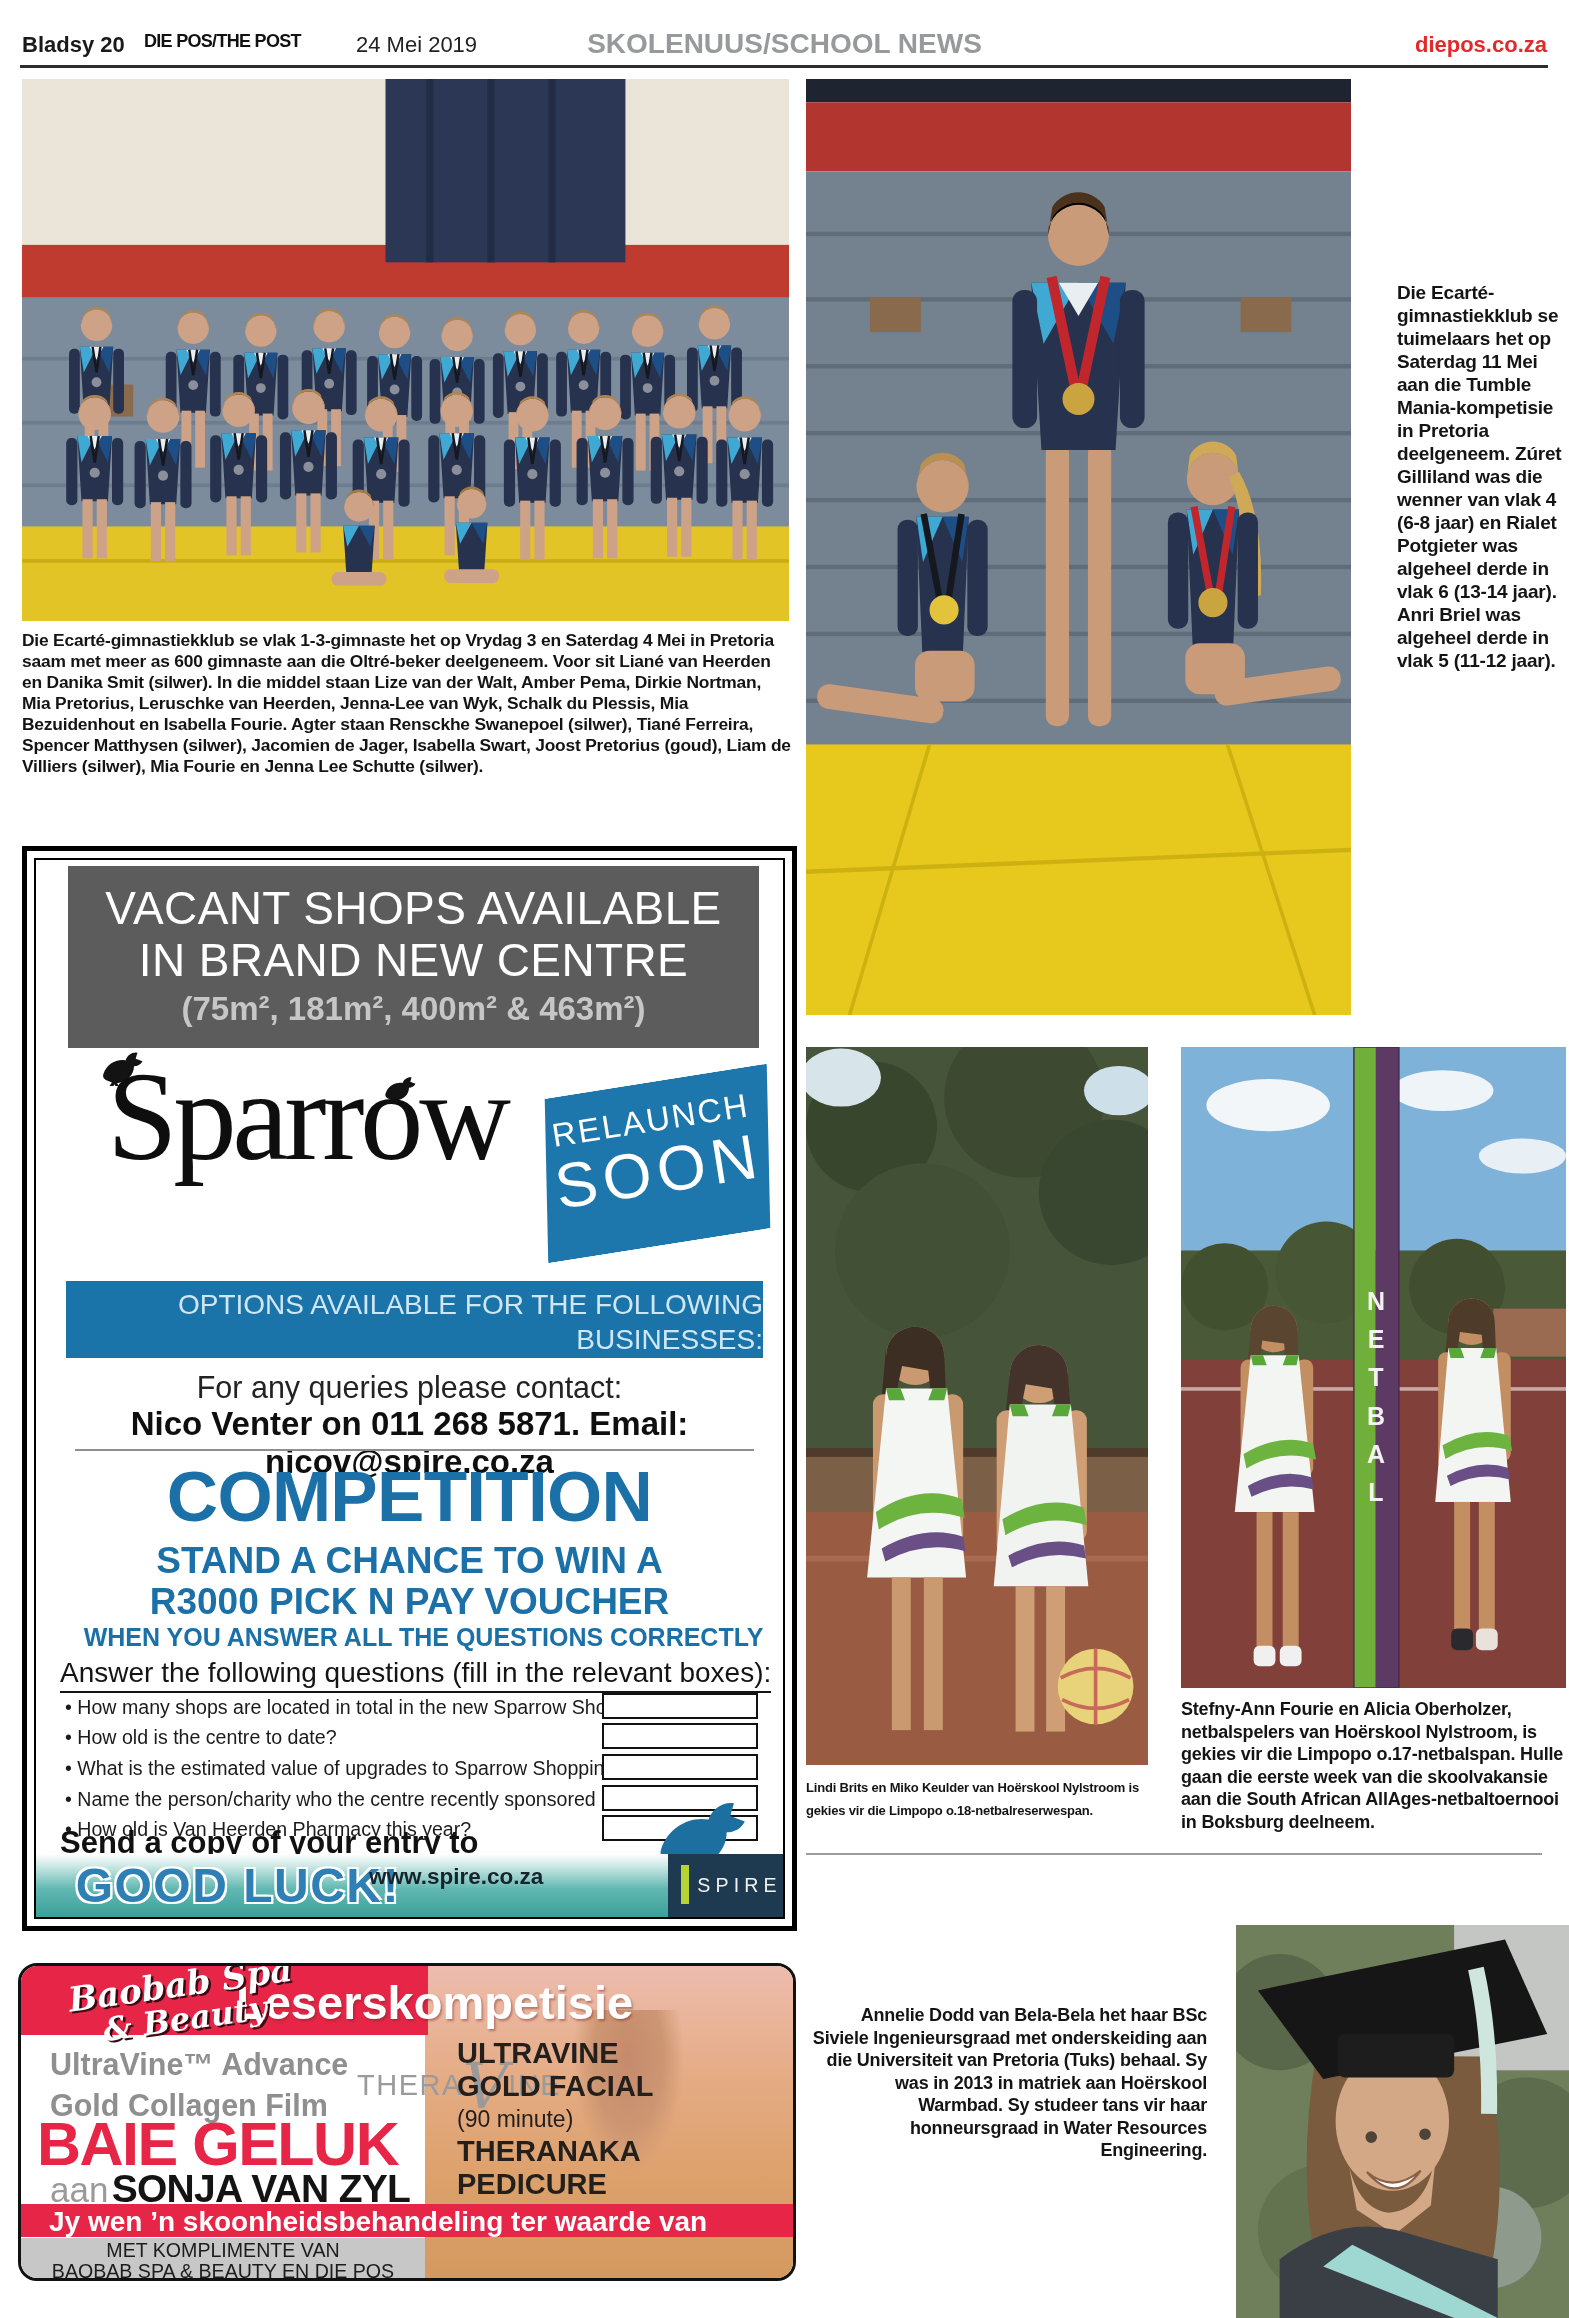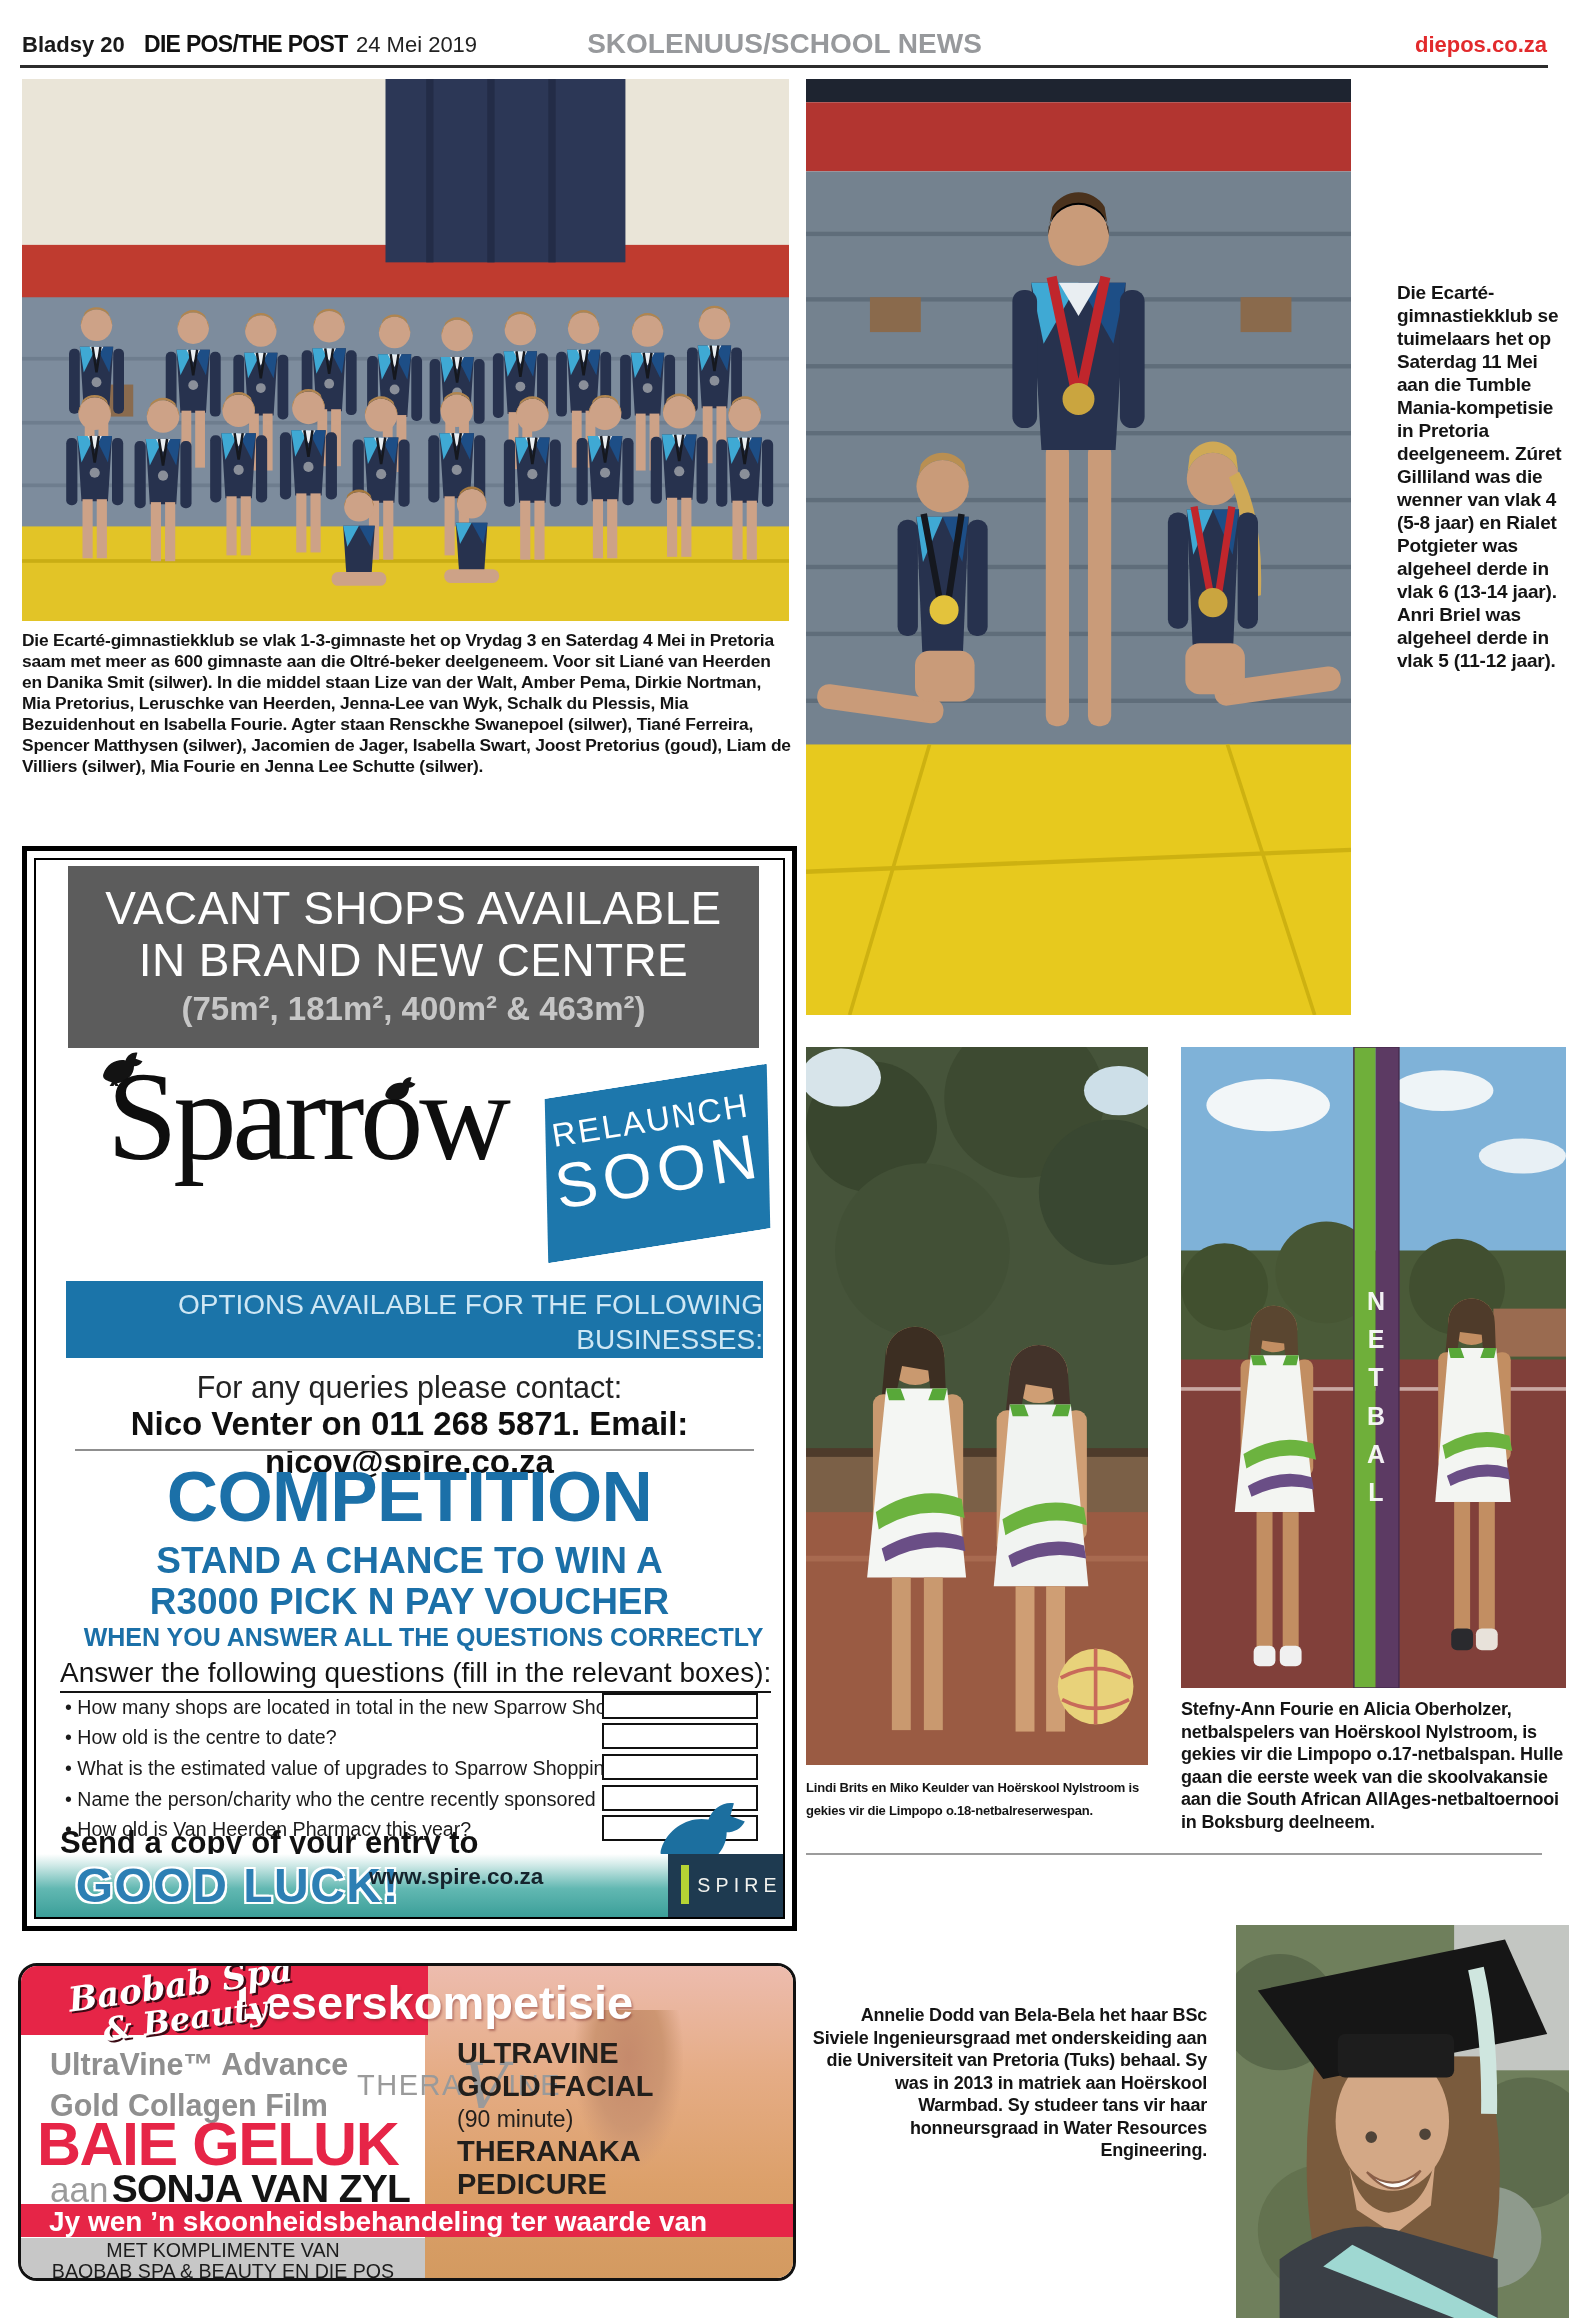--- a/index.html
+++ b/index.html
@@ -3,21 +3,21 @@
 <meta charset="utf-8">
 <style>
   * { margin:0; padding:0; box-sizing:border-box; }
   html,body { background:#ffffff; }
   body { font-family:"Liberation Sans", sans-serif; }
   #page { position:relative; width:1569px; height:2319px; background:#fff; overflow:hidden; }
   .abs { position:absolute; }
 
   
   .hdr-left { left:22px; top:32px; font-size:22px; font-weight:bold; color:#1a1a1a; }
-  .hdr-paper { left:144px; top:30.5px; font-size:23px; font-weight:bold; color:#111; letter-spacing:-0.7px; }
+  .hdr-paper { left:144px; top:30.5px; font-size:18px; font-weight:bold; color:#111; letter-spacing:-0.7px; }
   .hdr-date { left:356px; top:32px; font-size:22px; color:#222; }
   .hdr-section { left:0; right:0; top:28px; text-align:center; font-size:28px; font-weight:bold; color:#97999c; letter-spacing:0px; }
   .hdr-site { right:22px; top:32px; font-size:22px; font-weight:bold; color:#e22a2c; }
   .hdr-rule { left:20.4px; top:65px; width:1528px; height:2.9px; background:#2d2d2d; }
 
   
   .photo { display:block; }
   .photo svg { display:block; width:100%; height:100%; }
 
   
@@ -244,21 +244,21 @@
         <path d="M596,592 h-36 l27,62 z" fill="#1d4e86"></path>
         <rect x="498" y="596" width="28" height="160" rx="13" fill="#27324e"></rect>
         <rect x="594" y="596" width="28" height="160" rx="13" fill="#27324e"></rect>
         <path d="M534,588 l22,118 M586,588 l-18,118" stroke="#c0262c" stroke-width="10" fill="none"></path>
         <circle cx="560" cy="720" r="20" fill="#caa53f"></circle>
         <rect x="522" y="776" width="82" height="70" rx="20" fill="#c99b79"></rect>
       </g>
     </svg>
   </div>
 
-  <div class="abs cap cap2">Die Ecarté-gimnastiekklub se tuimelaars het op Saterdag 11 Mei aan die Tumble Mania-kompetisie in Pretoria deelgeneem. Zúret Gilliland was die wenner van vlak 4 (5-8 jaar) en Rialet Potgieter was algeheel derde in vlak 6 (13-14 jaar). Anri Briel was algeheel derde in vlak 5 (11-12 jaar).</div>
+  <div class="abs cap cap2">Die Ecarté-gimnastiekklub se tuimelaars het op Saterdag 11 Mei aan die Tumble Mania-kompetisie in Pretoria deelgeneem. Zúret Gilliland was die wenner van vlak 4 (6-8 jaar) en Rialet Potgieter was algeheel derde in vlak 6 (13-14 jaar). Anri Briel was algeheel derde in vlak 5 (11-12 jaar).</div>
 
   <div class="abs ad1">
     <div class="ad1-frame"></div>
     <div class="ad1-gray">
       <div class="ad1-h1">VACANT SHOPS AVAILABLE</div>
       <div class="ad1-h1">IN BRAND NEW CENTRE</div>
       <div class="ad1-sizes">(75m², 181m², 400m² &amp; 463m²)</div>
     </div>
     <div class="sp-logo">
       <svg class="sp-bird" style="left:22px;top:-13px;" viewBox="0 0 60 48">

